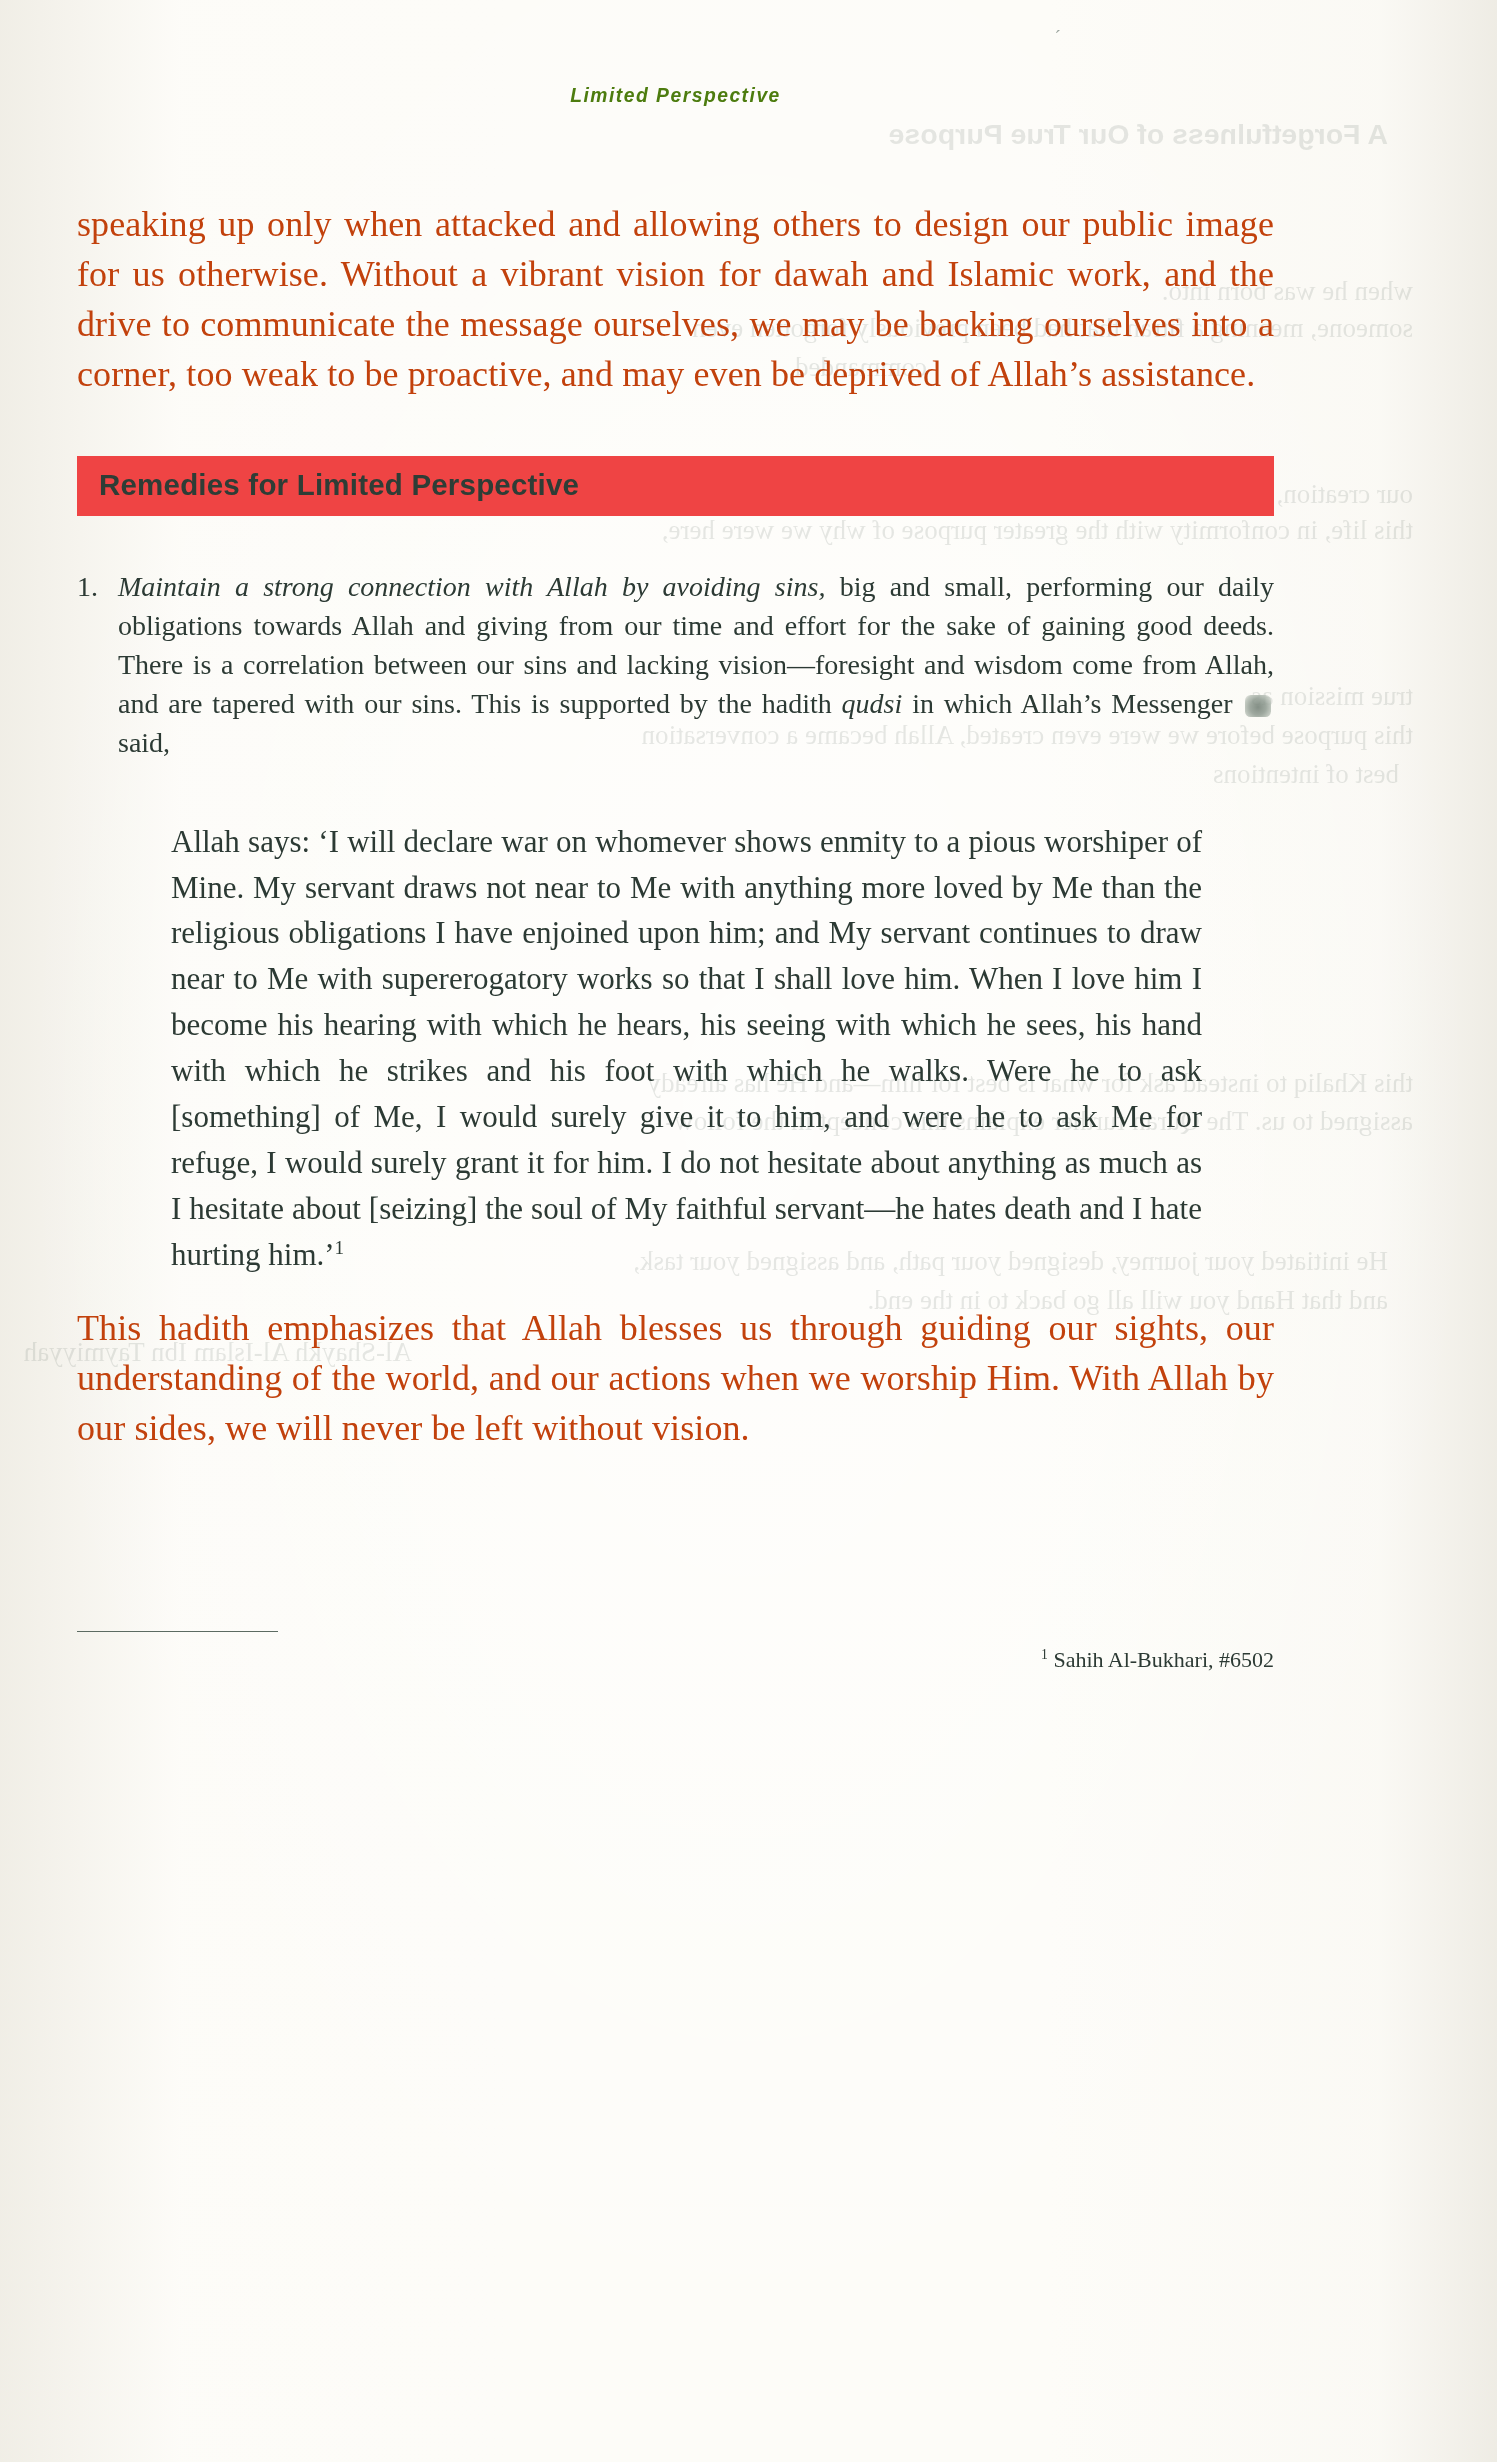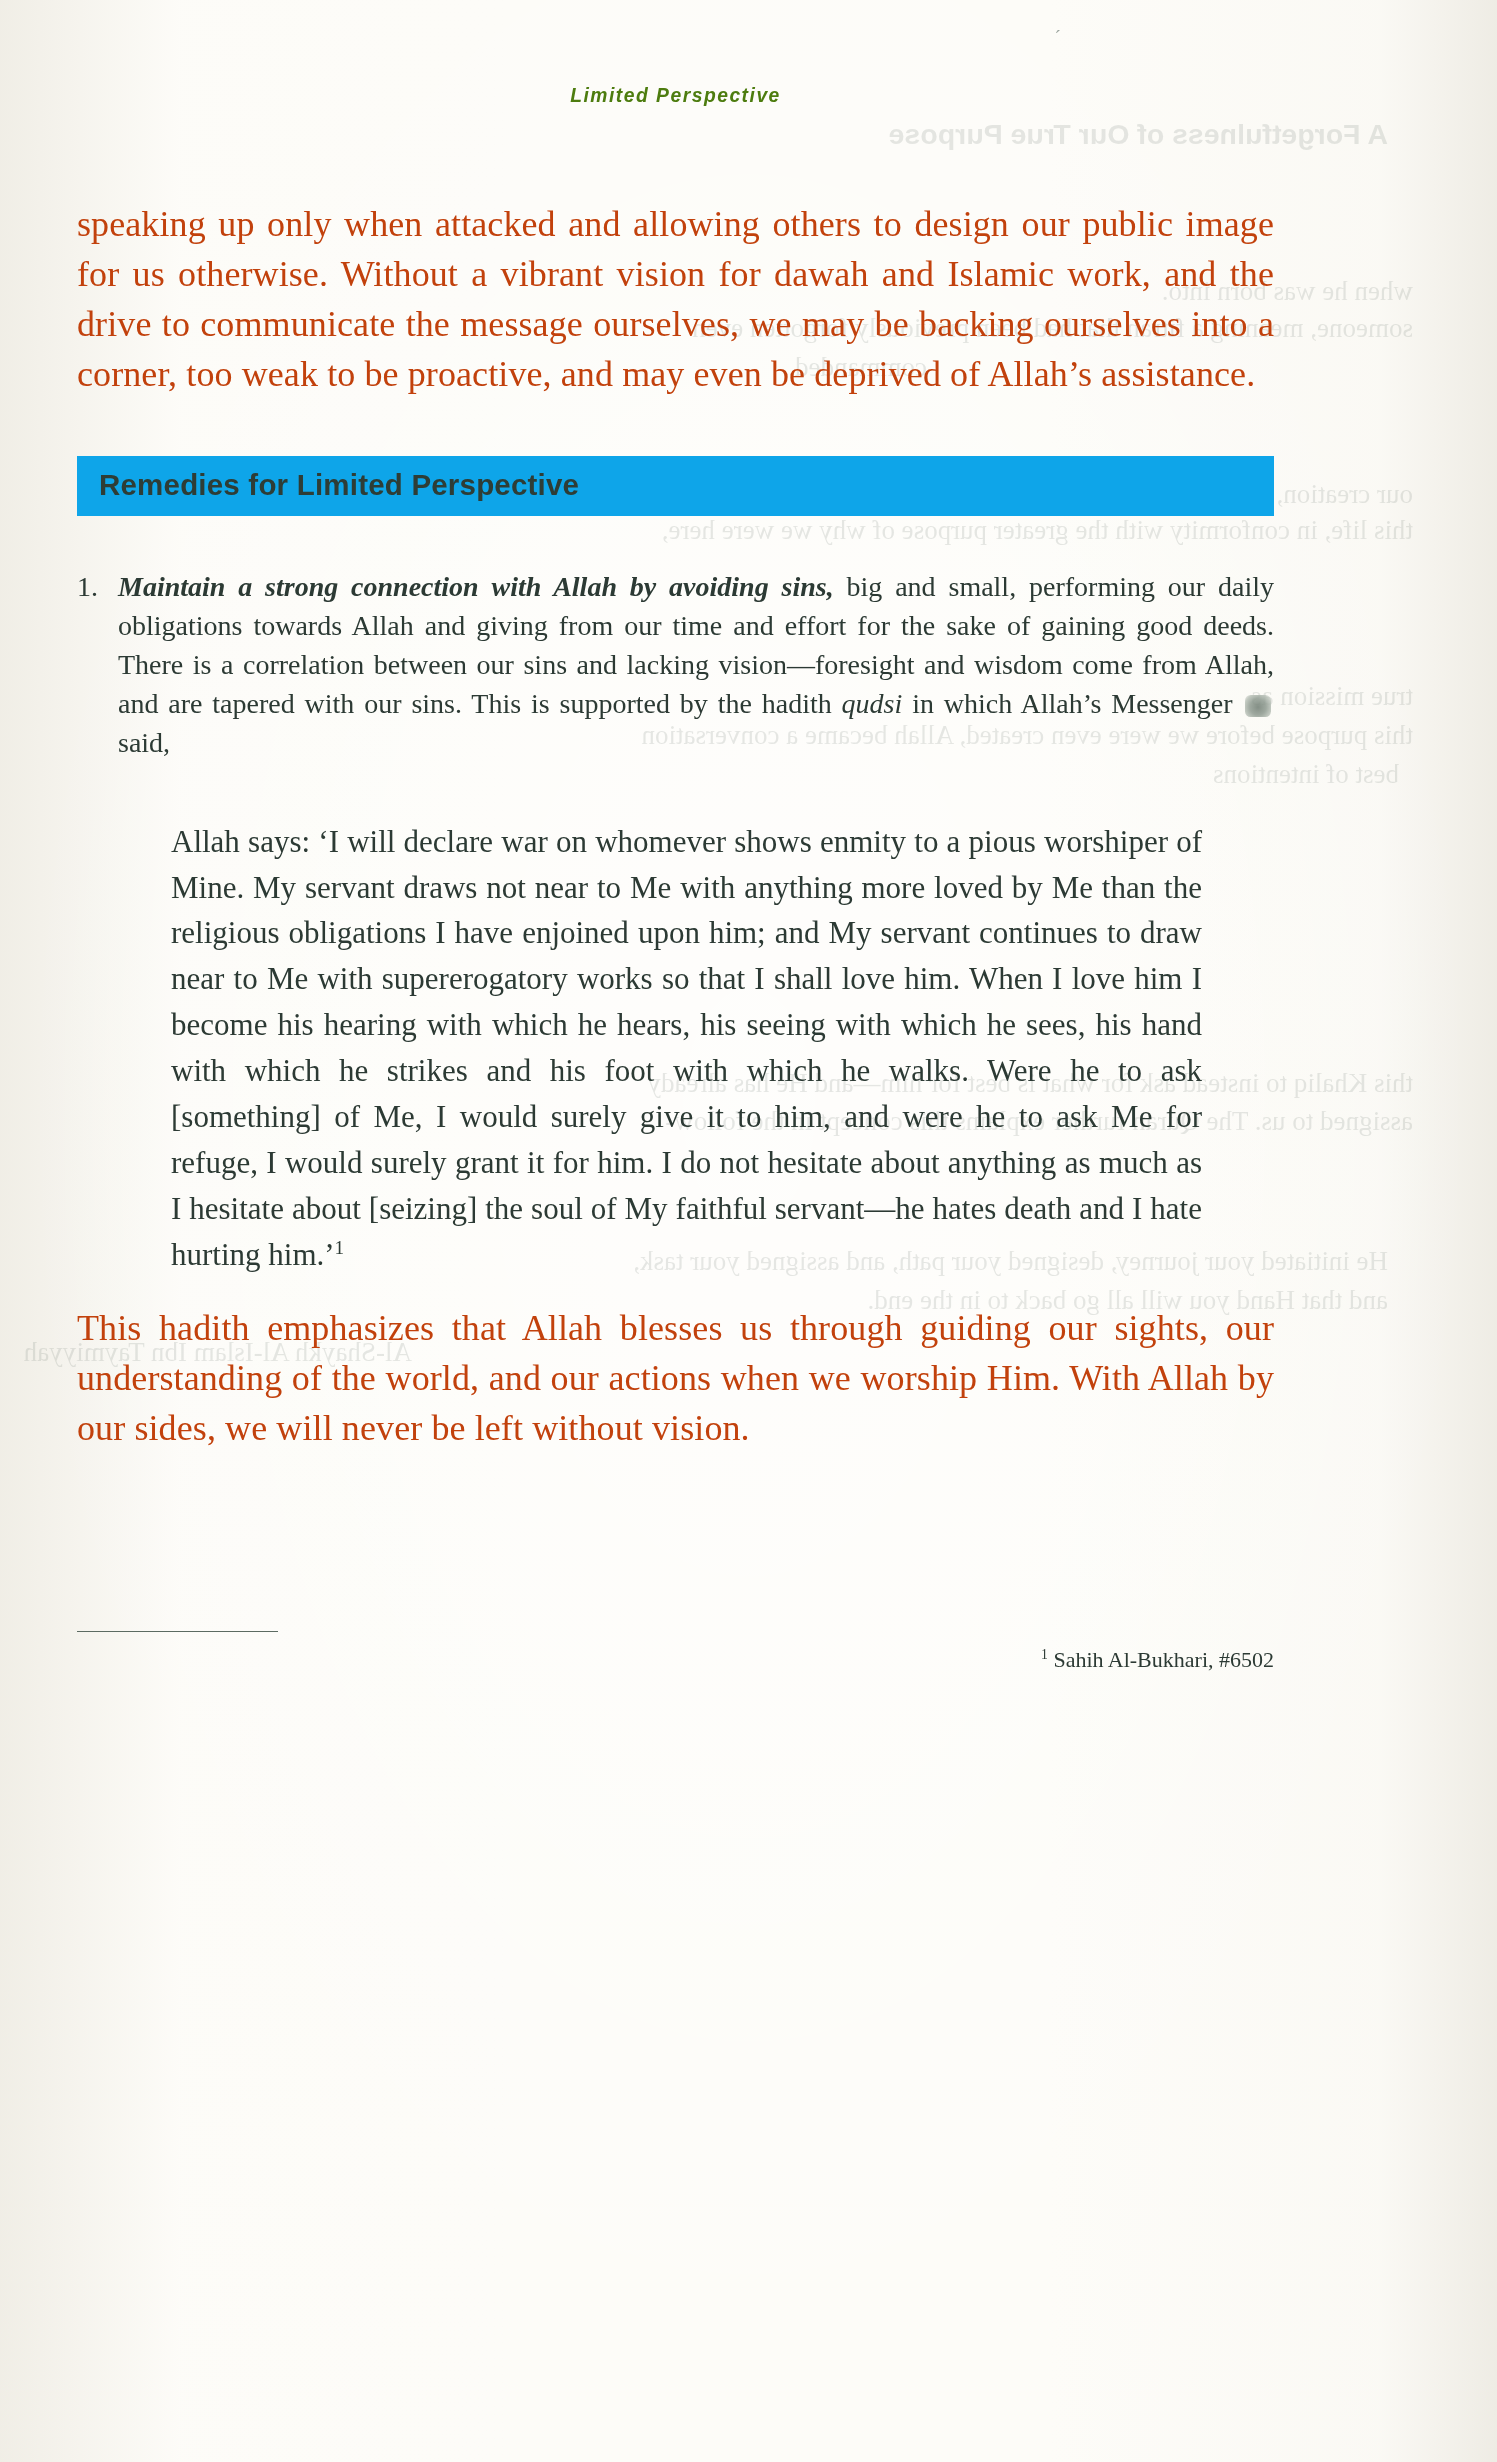--- a/index.html
+++ b/index.html
@@ -58,21 +58,21 @@
     line-height: 1.39;
     color: #c2410c;
     text-align: justify;
     letter-spacing: 0.1px;
   }
   .para-1 {
     margin-top: 92px;
   }
   .section-heading {
     margin-top: 57px;
-    background: #0ea5e9;
+    background: #ef4444;
     padding: 12px 22px 14px 22px;
     font-family: "Liberation Sans", sans-serif;
     font-weight: bold;
     font-size: 29.5px;
     color: #2e3d36;
     letter-spacing: 0.2px;
   }
   .para-2 {
     margin-top: 46px;
   }
@@ -89,21 +89,21 @@
     color: #2c3a34;
   }
   .numbered-item .item-body {
     flex: 1;
     font-size: 28px;
     line-height: 1.39;
     color: #2c3a34;
     text-align: justify;
   }
   .lead-italic {
-    font-weight: bold;
+    font-weight: normal;
     font-style: italic;
   }
   .ital {
     font-style: italic;
   }
   .pbuh-glyph {
     display: inline-block;
     width: 26px;
     height: 22px;
     vertical-align: -3.7px;

